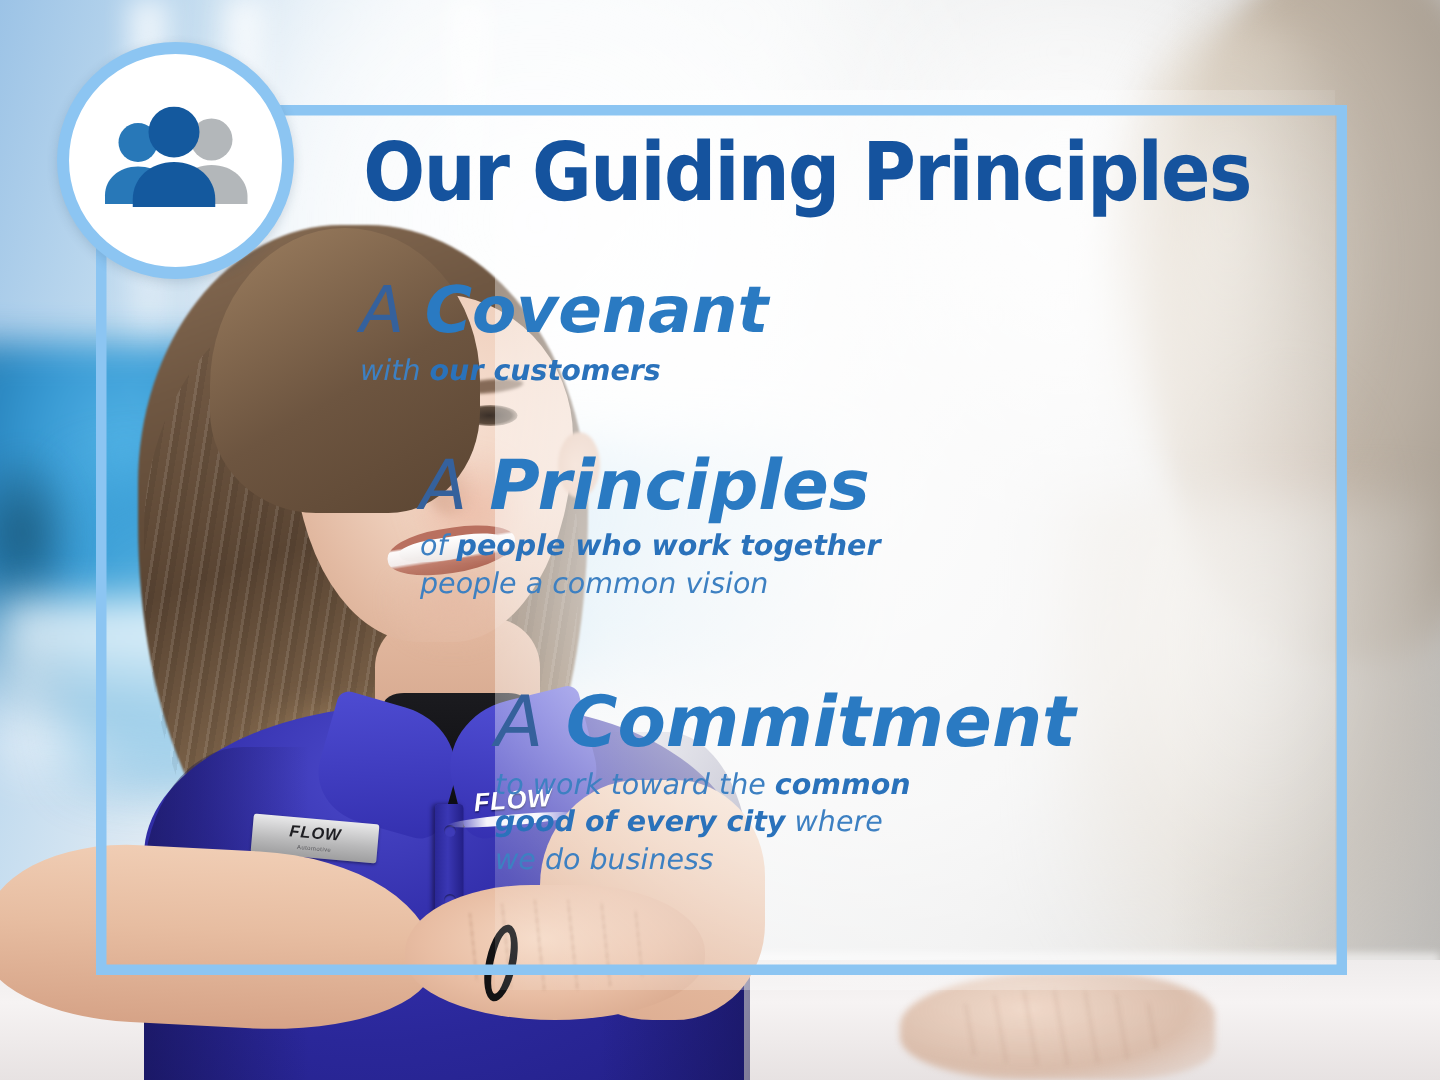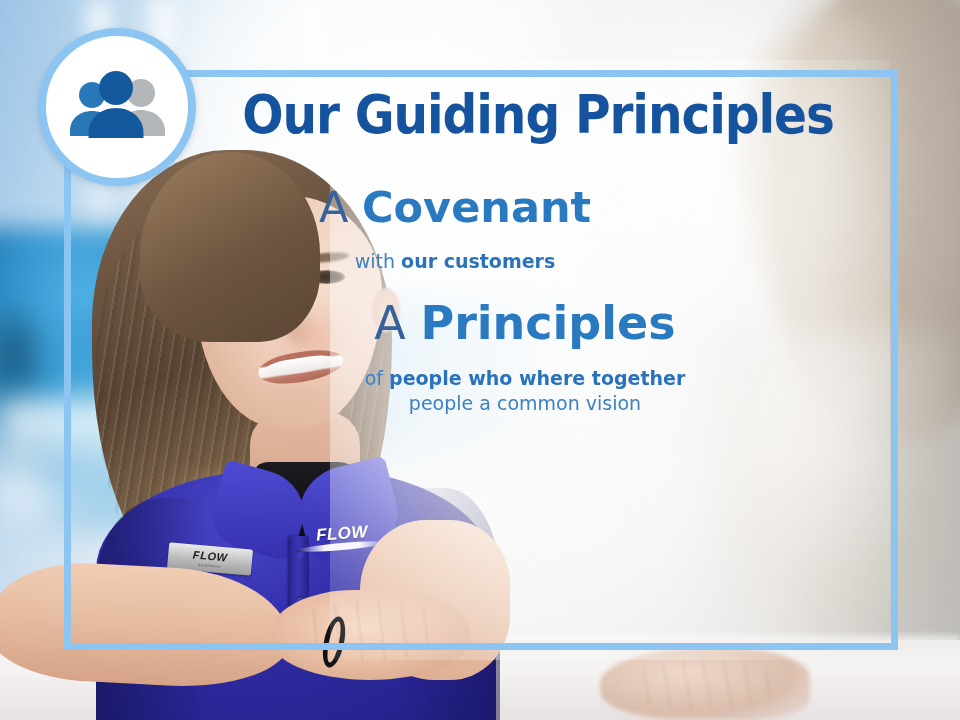--- a/index.html
+++ b/index.html
@@ -365,40 +365,40 @@
     font-weight:bold;
     font-size:54px;
     letter-spacing:-1.2px;
     color:#15539e;
     line-height:1;
     transform:scaleX(.90);
     transform-origin:center;
     white-space:nowrap;
   }
 
-  .principle{ position:absolute; text-align:center; }
+  .principle{ position:absolute; text-align:left;font-style:italic; }
   .p-title{
     font-family:"DejaVu Sans", sans-serif;
     line-height:1.02;
     white-space:nowrap;
   }
   .p-title .art{
     font-weight:normal;
     color:#35619c;
   }
   .p-title .word{
     font-weight:bold;
     color:#2a7ac2;
   }
   .p-sub{
     font-family:"DejaVu Sans", sans-serif;
     color:#3d80c2;
     font-size:19px;
     line-height:1.32;
-    margin-top:19px;
+    margin-top:5px;
     white-space:nowrap;
   }
   .p-sub b{ font-weight:bold; color:#2a72bb; }
 
   
   #p1{ left:240px; top:186px; width:430px; }
   #p1 .p-title{ font-size:43px; }
   #p1 .p-sub{ font-size:19px; }
 
   #p2{ left:280px; top:300px; width:490px; }
@@ -517,19 +517,30 @@
       <span><span>with </span><b>our customers</b></span>
     </div>
   </div>
 
   <div class="principle" id="p2">
     <div class="p-title">
       <span class="art">A</span>
       <span class="word">Principles</span>
     </div>
     <div class="p-sub">
-      <div><span>of </span><b>people who where together</b></div>
+      <div><span>of </span><b>people who work together</b></div>
       <div>people a common vision</div>
     </div>
   </div>
 
+  <div class="principle" id="p3">
+    <div class="p-title">
+      <span class="art">A</span>
+      <span class="word">Commitment</span>
+    </div>
+    <div class="p-sub">
+        <div>to work toward the <b>common</b></div>
+        <div><b>good of every city</b> where</div>
+        <div>we do business</div>
+      </div>
+  </div>
 
 </div>
 
 </body></html>

